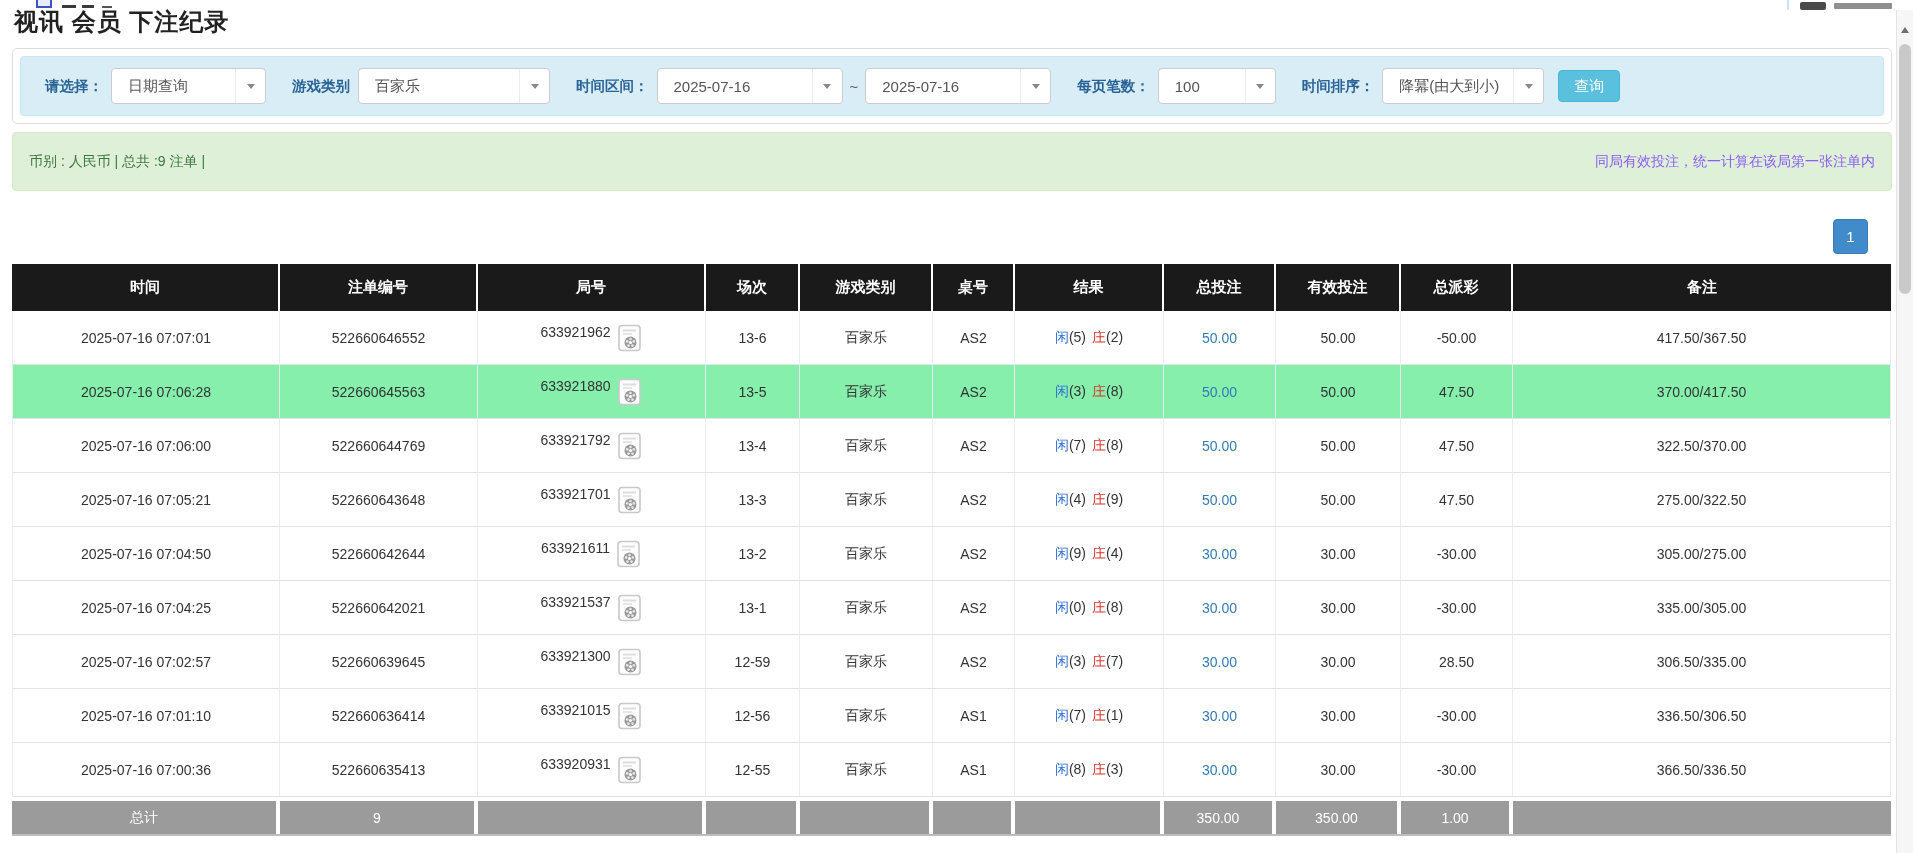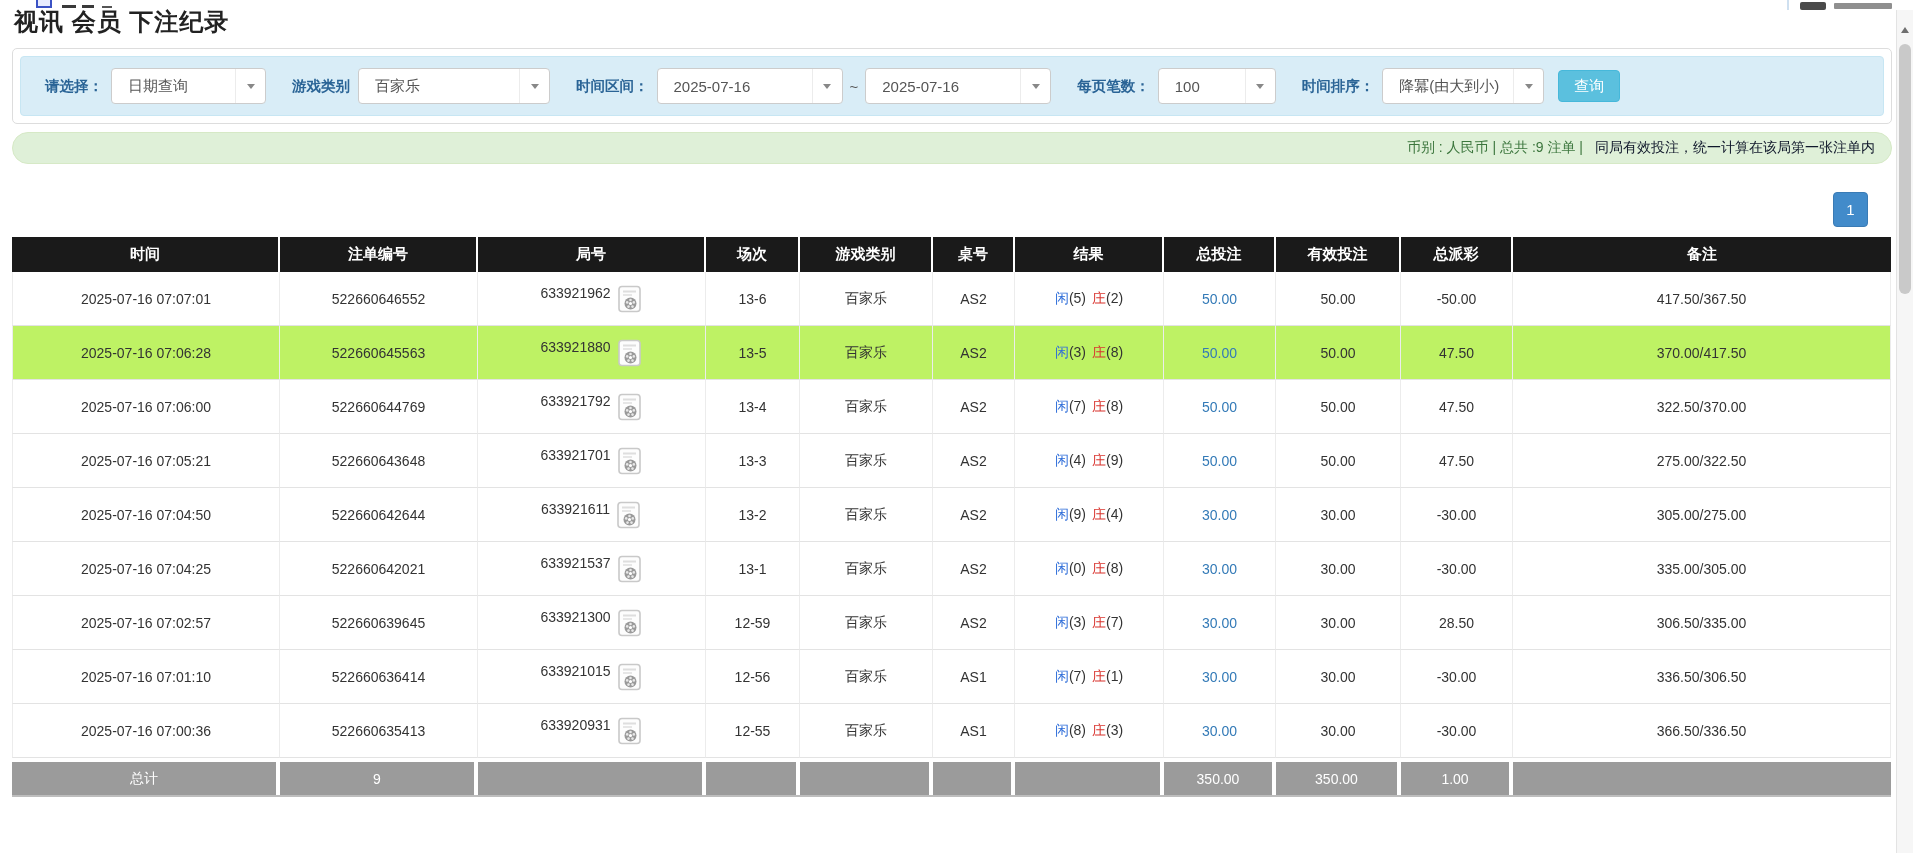--- a/index.html
+++ b/index.html
@@ -36,41 +36,41 @@
   .flabel { color:#2a6496; font-weight:bold; font-size:14.5px; margin:0 8px 0 26px; white-space:nowrap; }
   .flabel.first { margin-left:0; }
   .select { background:#fff; border:1px solid #ccc; border-radius:4px; height:36px; display:flex; align-items:center; padding-left:16px; color:#555; font-size:15px; cursor:pointer; }
   .sel-val { white-space:nowrap; overflow:hidden; }
   .sel-caret { width:30px; align-self:stretch; display:flex; align-items:center; justify-content:center; border-left:1px solid #ececec; margin-left:auto; flex:none; }
   .sel-caret::after { content:''; border-left:4px solid transparent; border-right:4px solid transparent; border-top:5px solid #888; }
   .tilde { color:#555; font-size:15px; margin:0 7px; }
   .btn-search { margin-left:14px; height:32px; width:62px; background:#5bc0de; border:1px solid #46b8da; border-radius:4px; color:#fff; font-size:15px; font-family:inherit; cursor:pointer; }
 
   
-  .summary-bar { margin-top:8px; height:32px; background:#dff0d8; border:1px solid #d6e9c6; border-radius:16px; display:flex; align-items:center; justify-content:flex-end; padding:0 16px; font-size:14px; }
+  .summary-bar { margin-top:8px; height:59px; background:#dff0d8; border:1px solid #d6e9c6; border-radius:4px; display:flex; align-items:center; justify-content:space-between; padding:0 16px; font-size:14px; }
   .summary-left { color:#3c763d; }
-  .summary-right { color:#0f172a;margin-left:12px; }
+  .summary-right { color:#8b5cf6;margin-left:12px; }
 
   
   .pagination-row { margin-top:28px; height:35px; display:flex; justify-content:flex-end; padding-right:24px; }
   .page-btn { width:35px; height:35px; background:#428bca; border:1px solid #3a7bb5; border-radius:4px; color:#fff; font-size:15px; display:flex; align-items:center; justify-content:center; cursor:pointer; }
 
   
   table.records { margin-top:10px; width:1879px; table-layout:fixed; border-collapse:separate; border-spacing:0; border-bottom:2px solid #bdbdbd; }
   table.records th {
     background:#1a1a1a; color:#fff; font-size:15px; font-weight:bold;
-    height:34px; text-align:center; border-right:2px solid #fff; padding:8px;
+    height:34px; text-align:center; border-right:2px solid #fff; padding:14px;
   }
   table.records th:last-child { border-right:none; }
   table.records tbody td {
     height:54px; font-size:14px; color:#333; text-align:center; background:#fff;
     border-bottom:1px solid #e3e3e3; border-right:1px solid #ececec; padding:0 4px;
   }
   table.records tbody td:first-child { border-left:1px solid #ececec; }
-  table.records tbody tr.highlight td { background:#bef264; }
+  table.records tbody tr.highlight td { background:#86efac; }
   .bet-amount { color:#337ab7; cursor:pointer; }
   td.neg { color:#e03333; }
   .res-player { color:#2e6dd9; }
   .res-banker { color:#d9352f; margin-left:6px; }
   .round-wrap { display:inline-flex; gap:6px; }
   .video-btn { display:inline-flex; cursor:pointer; }
   table.records tfoot td {
     background:#9b9b9b; color:#fff; font-size:14px; text-align:center;
     height:37px; border-top:4px solid #fff; border-right:4px solid #fff; padding:0;
   }

